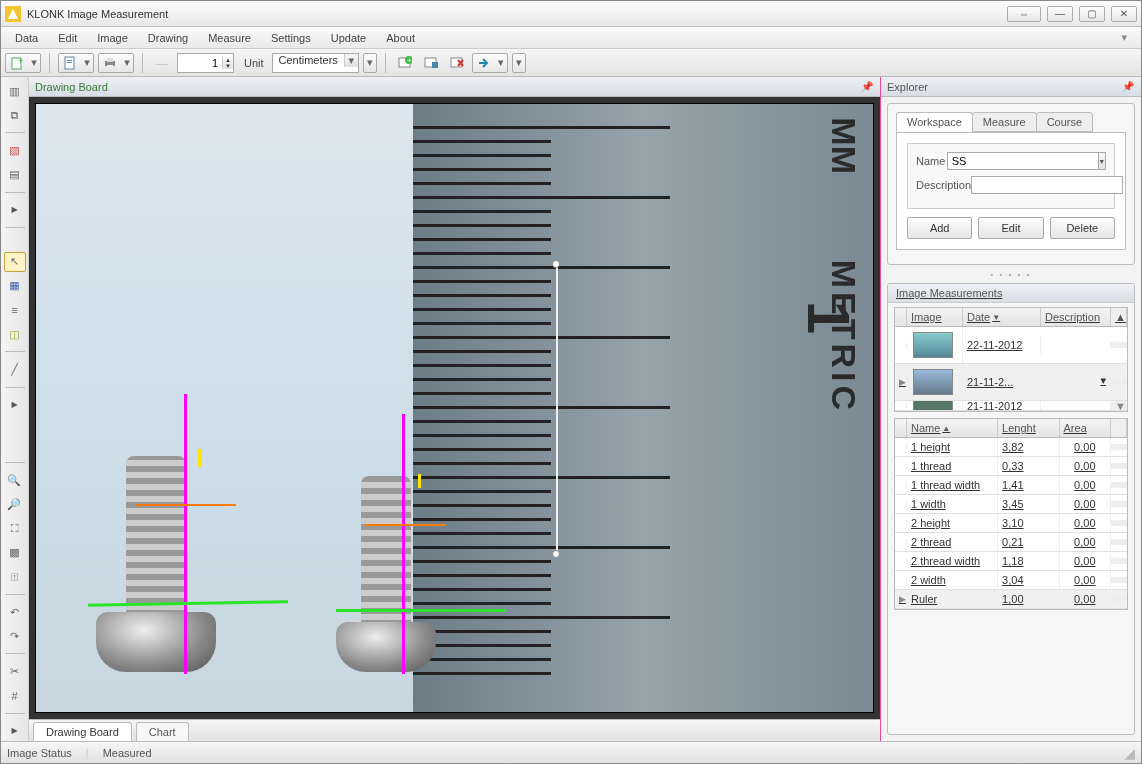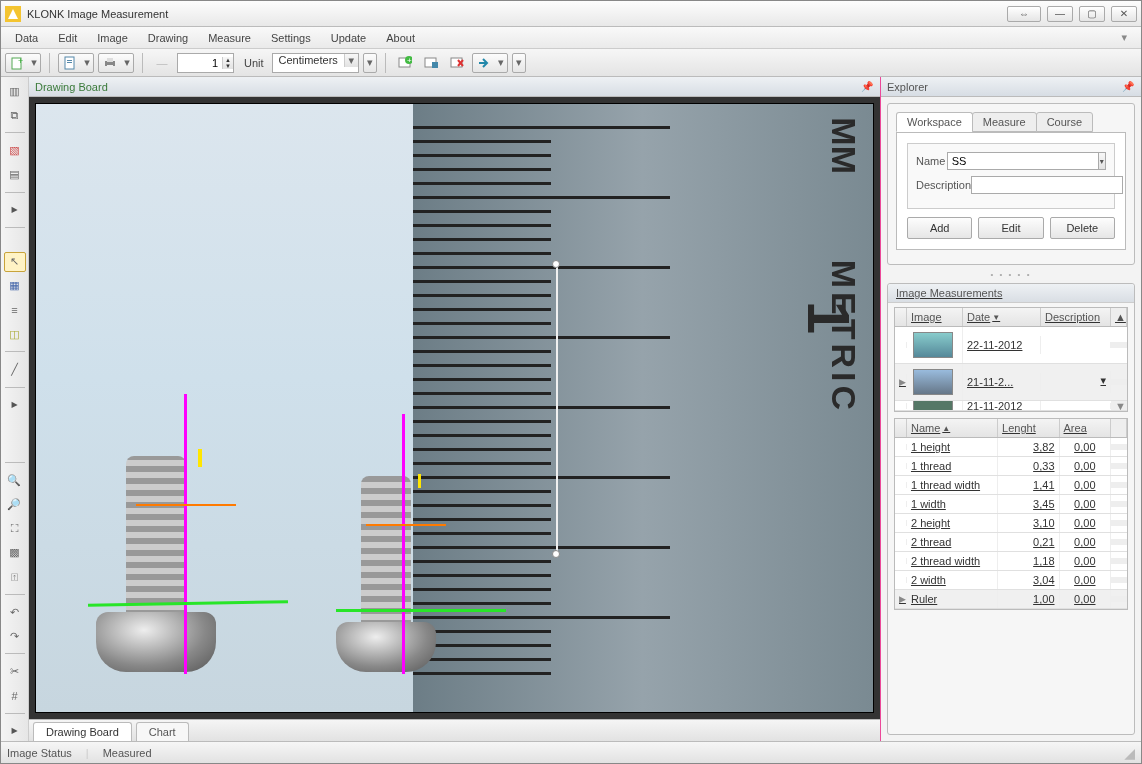--- a/index.html
+++ b/index.html
@@ -141,21 +141,21 @@
   
   .tbl{border:1px solid #bbb;margin:4px 6px 0 6px;background:#fff;font-size:11px;}
   .thdr{display:flex;background:linear-gradient(#f4f4f4,#e4e4e4);border-bottom:1px solid #bbb;}
   .thdr .th{padding:3px 4px;border-right:1px solid #ccc;color:#555;display:flex;align-items:center;gap:2px;}
   .trow{display:flex;border-bottom:1px solid #e0e0e0;align-items:center;}
   .trow .td{padding:3px 4px;border-right:1px solid #eee;overflow:hidden;white-space:nowrap;text-overflow:ellipsis;}
   .trow.sel{background:#f0f0f0;}
   .trow .marker{width:12px;text-align:center;color:#888;font-size:9px;}
   .thumb{width:40px;height:26px;background:linear-gradient(#8cc, #589);border:1px solid #888;margin:2px;}
   .imcol-img{width:56px;} .imcol-date{width:78px;} .imcol-desc{flex:1;} .imcol-scroll{width:16px;background:#eee;text-align:center;color:#888;}
-  .mcol1{width:92px;} .mcol2{width:62px;text-align:right;} .mcol3{width:52px;text-align:center;} .mcolscroll{width:16px;background:#eee;}
+  .mcol1{width:92px;} .mcol2{width:62px;} .mcol3{width:52px;text-align:center;} .mcolscroll{width:16px;background:#eee;}
   .sortarr{font-size:8px;}
   
   .statusbar{
     height:22px;background:linear-gradient(#f6f6f6,#e2e2e2);border-top:1px solid #bbb;
     display:flex;align-items:center;padding:0 6px;gap:14px;color:#555;font-size:11px;
   }
   .resize{margin-left:auto;color:#bbb;font-size:14px;}
   .triarrow{font-size:8px;color:#555;}
   svg{display:block;}
 </style>

